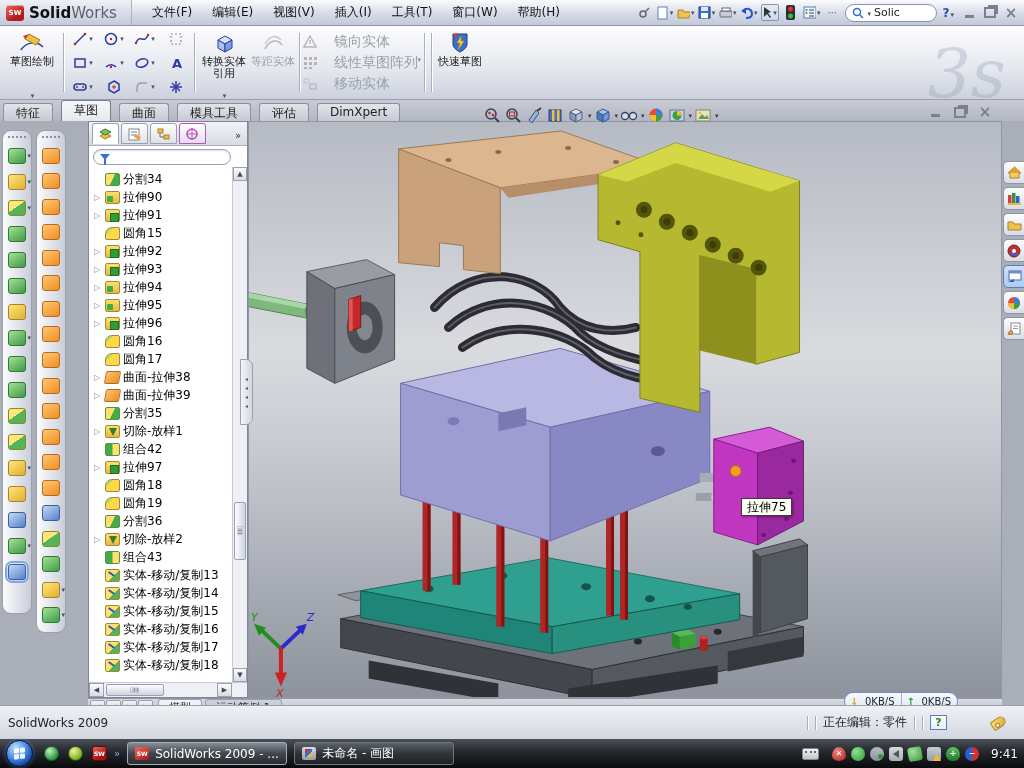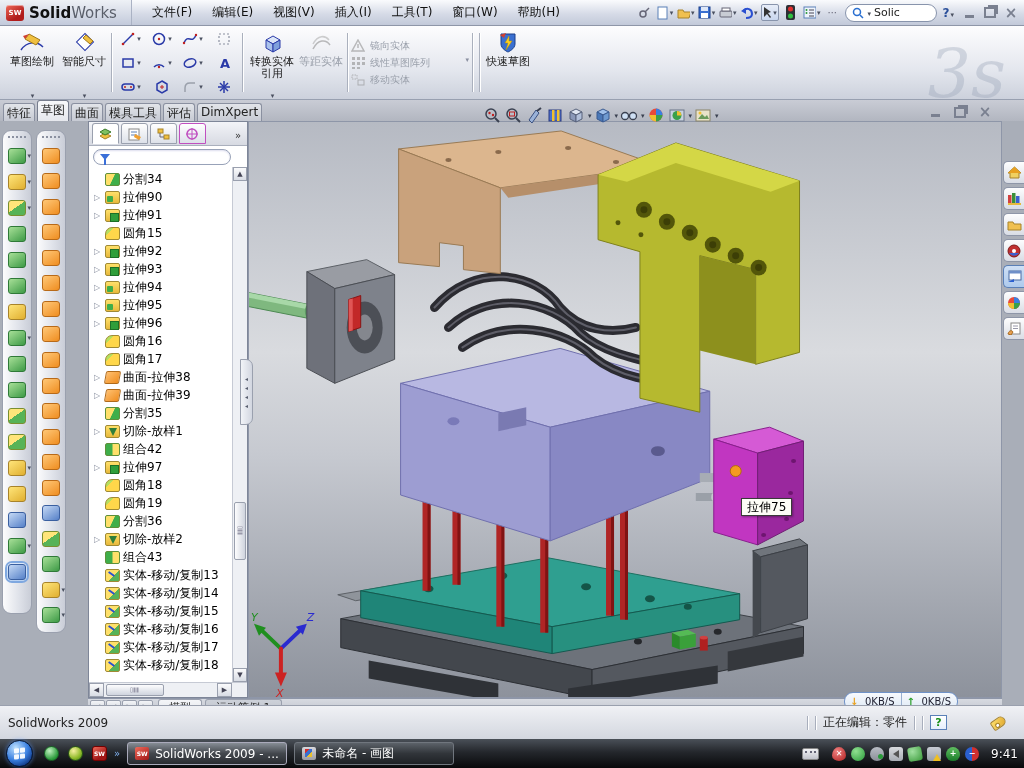--- a/index.html
+++ b/index.html
@@ -29,27 +29,27 @@
 .cmdbar{position:absolute;top:26px;left:0;right:0;height:74px;background:linear-gradient(#fdfdfe,#e4e7ee 60%,#ccd1dc);border-bottom:1px solid #98a0b0;display:flex;align-items:stretch;padding:2px 2px 2px 4px;z-index:15}
 .bigbtn{width:56px;display:flex;flex-direction:column;align-items:center;padding-top:3px;gap:1px;text-align:center;font-size:11px;line-height:12px;color:#1a1a1a}
 .bigbtn .icon24{height:24px;display:flex;align-items:center;justify-content:center}
 .bigbtn .ddrow{margin-top:auto;height:8px}
 .disabled{color:#9aa0ab}
 .disabled svg,.disabled .ico{filter:grayscale(1);opacity:.55}
 .vsep{width:1px;background:#aab0bd;margin:5px 3px;box-shadow:1px 0 0 #fff}
 .sk-grid{display:grid;grid-template-columns:repeat(4,31px);grid-template-rows:repeat(3,23px);align-content:center;row-gap:1px}
 .skcell{display:flex;align-items:center;justify-content:center}
 .stack3{width:118px;display:flex;flex-direction:column;justify-content:center;gap:3px;position:relative}
-.row3{display:flex;align-items:center;gap:5px;font-size:10px;white-space:nowrap}
+.row3{display:flex;align-items:center;gap:17px;font-size:14px;white-space:nowrap}
 .stackdd{position:absolute;right:0;top:28px;font-size:7px;color:#8a90a0}
 .watermark{position:absolute;right:18px;top:18px;font-family:"DejaVu Serif","Liberation Serif",serif;font-style:italic;font-size:68px;line-height:60px;color:rgba(150,160,180,.35);pointer-events:none}
 
 
 .tabrow{position:absolute;top:100px;left:0;right:0;height:21px;background:linear-gradient(#c9ccd5,#b2b6c0);display:flex;align-items:flex-end;padding-left:3px;z-index:10}
-.rtab{height:18px;padding:1px 3px 0;background:linear-gradient(#e2e4e9,#c6cad3);border:1px solid #8a90a0;border-bottom:none;border-radius:3px 3px 0 0;margin-right:2px;color:#222}
+.rtab{height:18px;padding:1px 12px 0;background:linear-gradient(#e2e4e9,#c6cad3);border:1px solid #8a90a0;border-bottom:none;border-radius:3px 3px 0 0;margin-right:8px;color:#222}
 .rtab.active{background:linear-gradient(#f7f8fa,#e6e8ed);height:21px;border-color:#787e8e}
 
 
 .main{position:absolute;top:121px;left:0;right:0;bottom:54px}
 
 
 .strip{position:absolute;width:30px;border:1px solid #9aa0ae;border-radius:9px;background:linear-gradient(90deg,#fcfcfd,#e0e3ea 55%,#c9cdd7);display:flex;flex-direction:column;align-items:center;padding:5px 0 4px}
 .strip1{left:2px;top:9px;height:484px}
 .strip2{left:36px;top:9px;height:503px}
 .grip{width:18px;height:3px;border-top:2px dotted #8a90a0;margin-bottom:4px}
@@ -275,30 +275,20 @@
 <div class="cmdbar">
   <div class="bigbtn">
     <span class="icon24">
         <svg width="26" height="22">
           <path d="M2,18 C8,9 18,9 24,15" fill="none" stroke="#2a3aa8" stroke-width="1.5"></path>
           <path d="M10,2 L21,8 L17,13 L6,7 Z" fill="#f0c040" stroke="#a07818"></path>
           <path d="M6,7 L10,2 L4,4 Z" fill="#d04030"></path>
         </svg>
       </span>
     <span>草图绘制</span>
-    <span class="ddrow dd"></span>
-  </div>
-  <div class="bigbtn" style="width:48px">
-    <span class="icon24">
-        <svg width="24" height="22">
-          <rect x="7" y="4" width="12" height="12" fill="#fff" stroke="#2a3aa8" transform="rotate(45 13 10)"></rect>
-          <path d="M14,3 L21,9 L18,12 L11,6 Z" fill="#f0c040" stroke="#a07818"></path>
-        </svg>
-      </span>
-    <span>智能尺寸</span>
     <span class="ddrow dd"></span>
   </div>
   <div class="vsep"></div>
   <div class="sk-grid">
     <span class="skcell dd" title="line">
         <svg width="16" height="16">
           <line x1="3" y1="13" x2="13" y2="3" stroke="#2a3aa8" stroke-width="1.5"></line>
           <circle cx="3" cy="13" r="1.3" fill="#c02020"></circle>
           <circle cx="13" cy="3" r="1.3" fill="#c02020"></circle>
         </svg>

